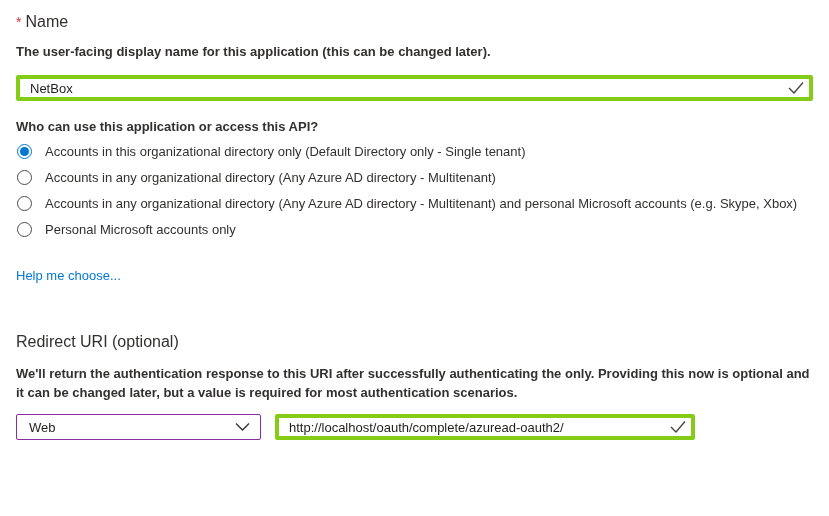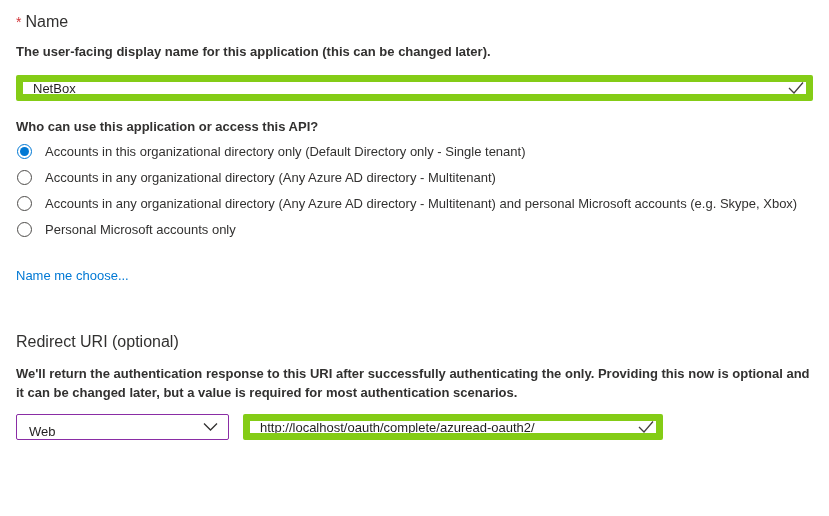--- a/index.html
+++ b/index.html
@@ -40,21 +40,21 @@
     position: relative;
   }
   .field-wrap.name-field-wrap {
     margin-top: 15px;
     width: 797px;
   }
   .text-input {
     box-sizing: border-box;
     width: 100%;
     height: 26px;
-    border: 7px solid #84cc16;
+    border: 4px solid #84cc16;
     border-radius: 2px;
     font-family: "Liberation Sans", "DejaVu Sans", sans-serif;
     font-size: 13px;
     color: #201f1e;
     padding: 0 30px 0 10px;
     outline: none;
     background: #fff;
   }
   .check-icon {
     position: absolute;
@@ -117,27 +117,27 @@
   }
   .uri-row {
     margin-top: 12px;
     display: flex;
     gap: 14px;
     align-items: center;
   }
   .platform-select {
     position: relative;
     box-sizing: border-box;
-    width: 213px;
+    width: 245px;
     height: 26px;
     border: 1px solid #8a2da5;
     border-radius: 2px;
     background: #fff;
     display: flex;
-    align-items: flex-end;
+    align-items: center;
     padding: 0 30px 0 12px;
     font-size: 13px;
     color: #201f1e;
     cursor: pointer;
   }
   .chevron-icon {
     position: absolute;
     right: 10px;
     top: 50%;
     transform: translateY(-50%);
@@ -180,21 +180,21 @@
       <span class="radio-circle"></span>
       <span class="radio-label">Accounts in any organizational directory (Any Azure AD directory - Multitenant) and personal Microsoft accounts (e.g. Skype, Xbox)</span>
     </div>
     <div class="radio-row">
       <span class="radio-circle"></span>
       <span class="radio-label">Personal Microsoft accounts only</span>
     </div>
   </div>
 
   <div class="help-link-wrap">
-    <a class="help-link" href="#">Name me choose...</a>
+    <a class="help-link" href="#">Help me choose...</a>
   </div>
 
   <h3 class="section-heading ruri-heading">Redirect URI (optional)</h3>
 
   <div class="desc ruri-desc">We'll return the authentication response to this URI after successfully authenticating the only. Providing this now is optional and it can be changed later, but a value is required for most authentication scenarios.</div>
 
   <div class="uri-row">
     <div class="platform-select">
       <span>Web</span>
       <span class="chevron-icon">

